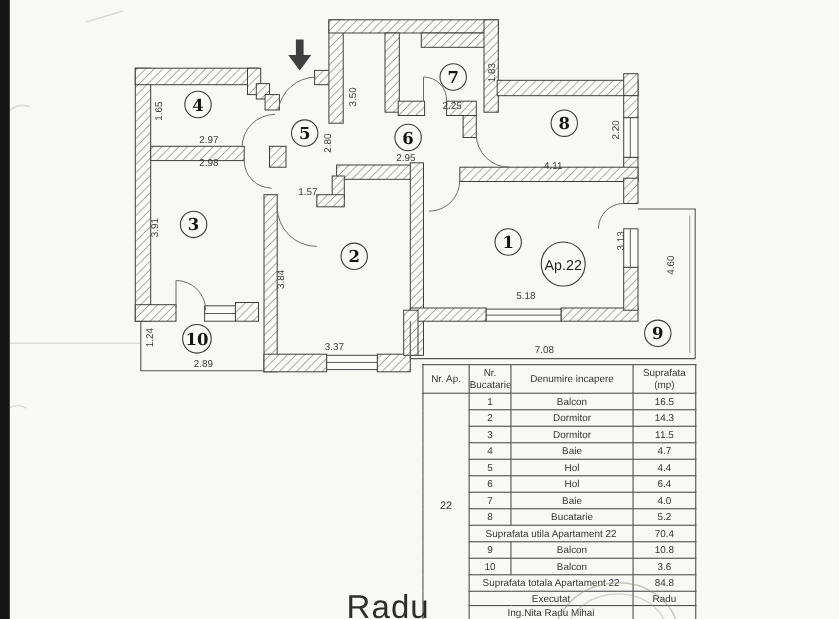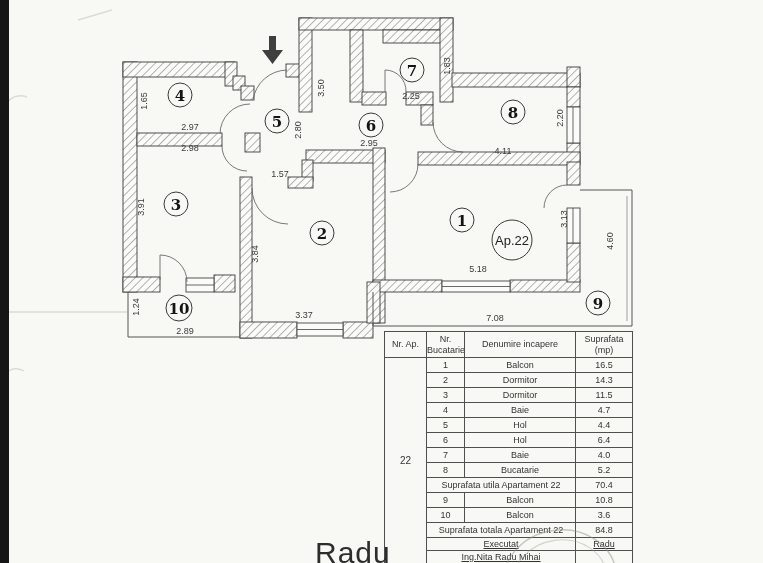--- a/index.html
+++ b/index.html
@@ -20,21 +20,21 @@
     position:absolute;left:384px;top:331px;z-index:2;
     border-collapse:collapse;table-layout:fixed;width:248px;
     font-size:9px;color:#333;background:transparent;
   }
   #area-table td,#area-table th{
     border:1px solid #4f4f4f;padding:0;text-align:center;
     font-weight:normal;line-height:1.15;overflow:hidden;
   }
   #area-table thead tr{height:26px;}
   #area-table tbody tr{height:15px;}
-  #area-table tbody tr.small{height:13px;text-decoration:underline;}
+  #area-table tbody tr.small{height:13px;}
   #area-table td.apno{font-size:10px;text-align:center;}
   .handwriting{
     position:absolute;left:315px;top:536px;z-index:4;
     font-family:"Liberation Sans",sans-serif;font-size:30px;color:#2d2d2d;
     letter-spacing:1px;
   }
   .scanband{position:absolute;top:0;right:0;width:9px;height:563px;z-index:5;}
 </style>
 </head>
 <body>

